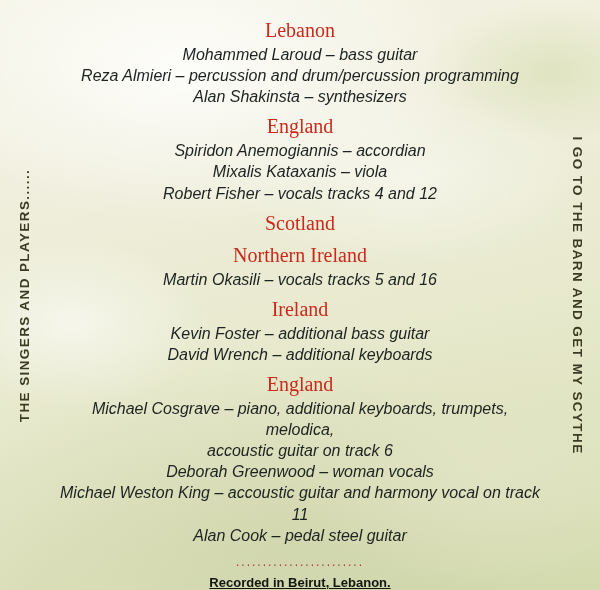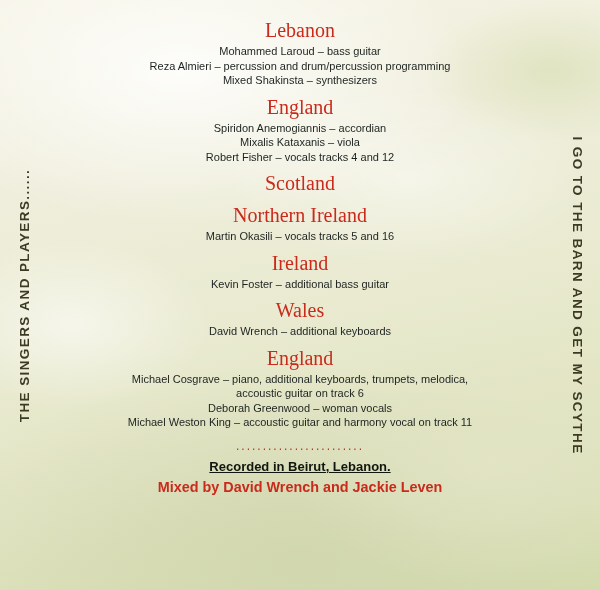--- a/index.html
+++ b/index.html
@@ -78,22 +78,23 @@
     color: #c92a1b;
     font-size: 20px;
     line-height: 1.25;
     margin-top: 7px;
     margin-bottom: 1px;
   }
   .country.first { margin-top: 8px; }
   .line {
     font-family: "Liberation Sans", sans-serif;
     color: #1d2320;
-    font-size: 11px;
+    font-size: 16px;
     line-height: 1.32;
+    font-style: italic;
   }
 
   .dots {
     margin-top: 10px;
     color: #b9301f;
     font-size: 12px;
     letter-spacing: 2px;
     line-height: 1;
   }
 
@@ -125,44 +126,44 @@
 
   <div class="side-text side-right">
     <span class="rot">I GO TO THE BARN AND GET MY SCYTHE</span>
   </div>
 
   <div class="credits">
 
     <div class="country first">Lebanon</div>
     <div class="line">Mohammed Laroud – bass guitar</div>
     <div class="line">Reza Almieri – percussion and drum/percussion programming</div>
-    <div class="line">Mixed Shakinsta – synthesizers</div>
+    <div class="line">Alan Shakinsta – synthesizers</div>
 
     <div class="country">England</div>
     <div class="line">Spiridon Anemogiannis – accordian</div>
     <div class="line">Mixalis Kataxanis – viola</div>
 
     <div class="line">Robert Fisher – vocals tracks 4 and 12</div>
 
     <div class="country">Scotland</div>
 
     <div class="country">Northern Ireland</div>
     <div class="line">Martin Okasili – vocals tracks 5 and 16</div>
 
     <div class="country">Ireland</div>
     <div class="line">Kevin Foster – additional bass guitar</div>
 
-    <div class="country">Wales</div>
     <div class="line">David Wrench – additional keyboards</div>
 
     <div class="country">England</div>
     <div class="line">Michael Cosgrave – piano, additional keyboards, trumpets, melodica,</div>
     <div class="line">accoustic guitar on track 6</div>
     <div class="line">Deborah Greenwood – woman vocals</div>
     <div class="line">Michael Weston King – accoustic guitar and harmony vocal on track 11</div>
+    <div class="line">Alan Cook – pedal steel guitar</div>
 
     <div class="dots">........................</div>
 
     <div class="footer">
       <div class="bold-dark">Recorded in Beirut, Lebanon.</div>
       <div class="bold-red">Mixed by David Wrench and Jackie Leven</div>
 
     </div>
 
   </div>

